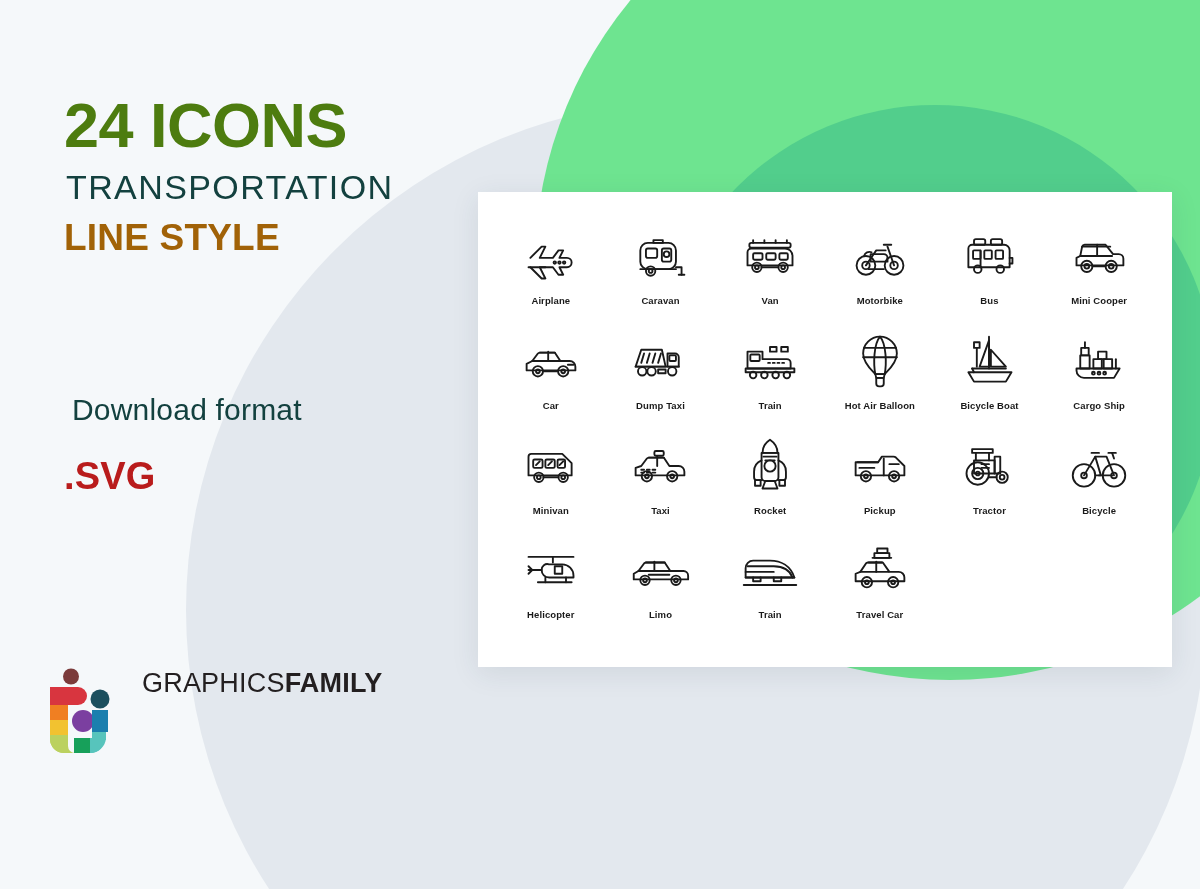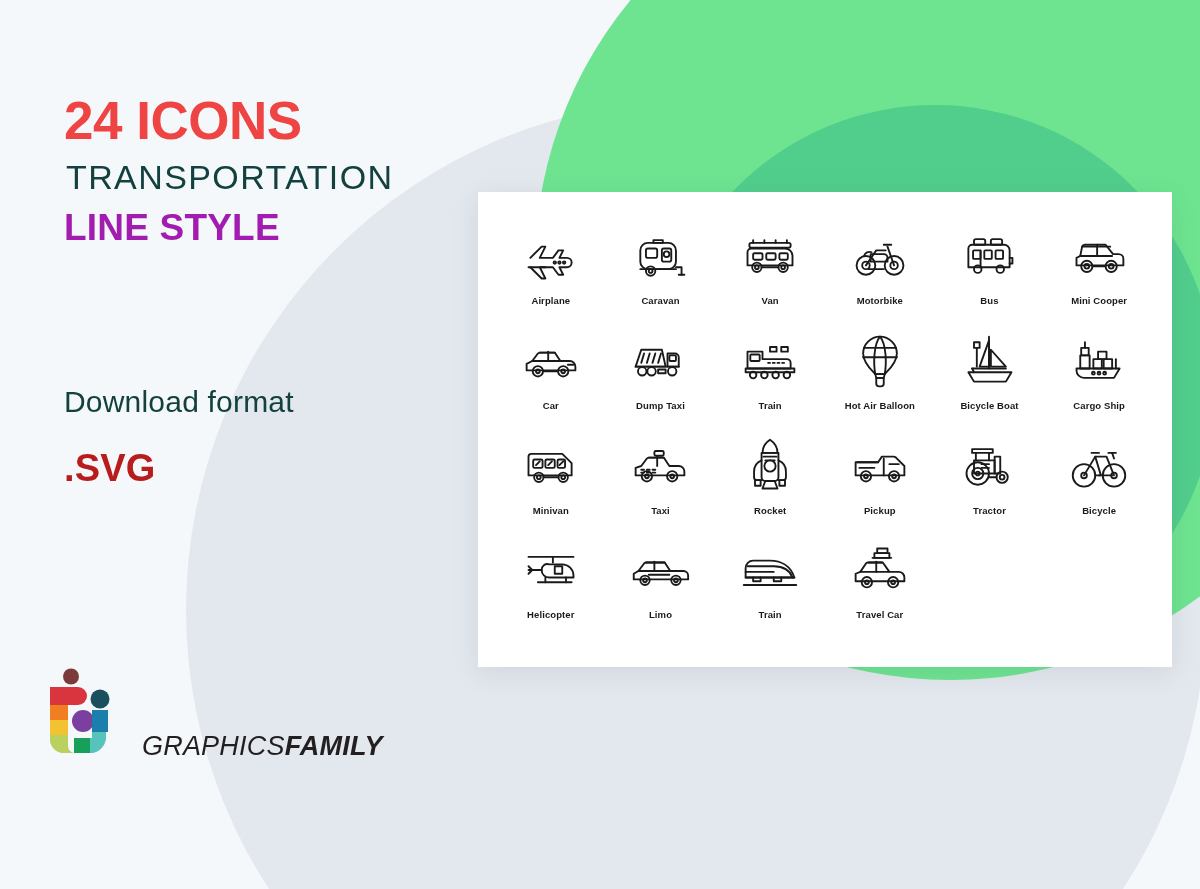--- a/index.html
+++ b/index.html
@@ -29,53 +29,53 @@
     width:560px;height:560px;
     left:655px;top:105px;
     background:#52CE8C;
   }
 
   
   .left{
     position:absolute;left:64px;top:96px;width:420px;z-index:5;
   }
   .t-main{
-    font-size:53px;line-height:0.95;
+    font-size:63px;line-height:0.95;
     font-weight:700;
     letter-spacing:-0.5px;
-    color:#ef4444;
+    color:#4d7c0f;
     margin:0;
     white-space:nowrap;
   }
   .t-sub{
     font-size:34px;
     font-weight:400;
     letter-spacing:1.4px;
     color:#13413F;
     margin:12px 0 0 2px;
     white-space:nowrap;
   }
   .t-style{
     font-size:37px;
     font-weight:700;
     letter-spacing:0.2px;
-    color:#a21caf;
+    color:#a16207;
     margin:10px 0 0 0;
     white-space:nowrap;
   }
   .dl-block{position:absolute;left:64px;top:385px;z-index:5;}
   .dl-label{
-    font-size:30px;font-weight:400;color:#13413F;margin:0;letter-spacing:0.2px;
+    font-size:30px;font-weight:400;color:#13413F;margin:8px;letter-spacing:0.2px;
   }
   .dl-value{
     font-size:38px;font-weight:700;color:#b91c1c;margin:28px 0 0 0;letter-spacing:0.2px;
   }
 
   
-  .logo{position:absolute;left:48px;top:668px;z-index:5;display:flex;align-items:flex-end;font-style:italic;}
+  .logo{position:absolute;left:48px;top:668px;z-index:5;display:flex;align-items:flex-start;}
   .logo-mark{width:82px;height:94px;display:block;}
   .logo-text{
     font-size:27px;letter-spacing:0.2px;margin-left:12px;white-space:nowrap;color:#231F20;
   }
   .logo-text .lt-light{font-weight:400;}
   .logo-text .lt-bold{font-weight:700;}
 
   
   .card{
     position:absolute;

